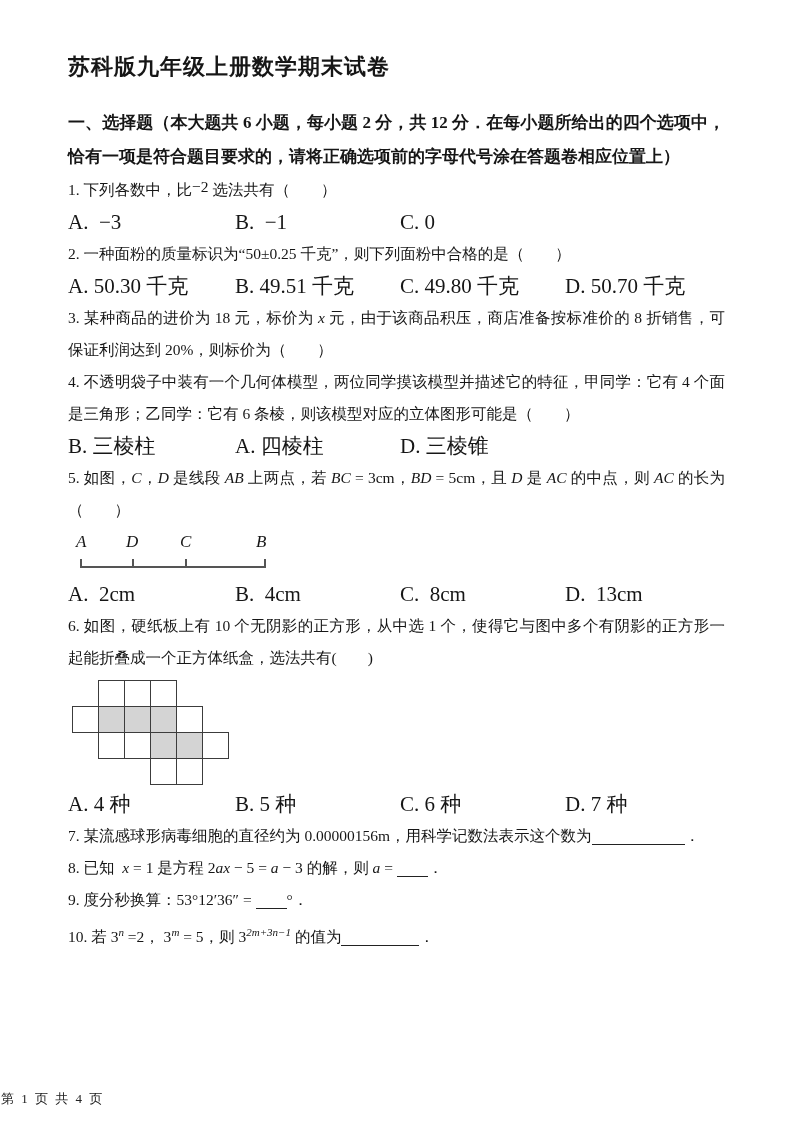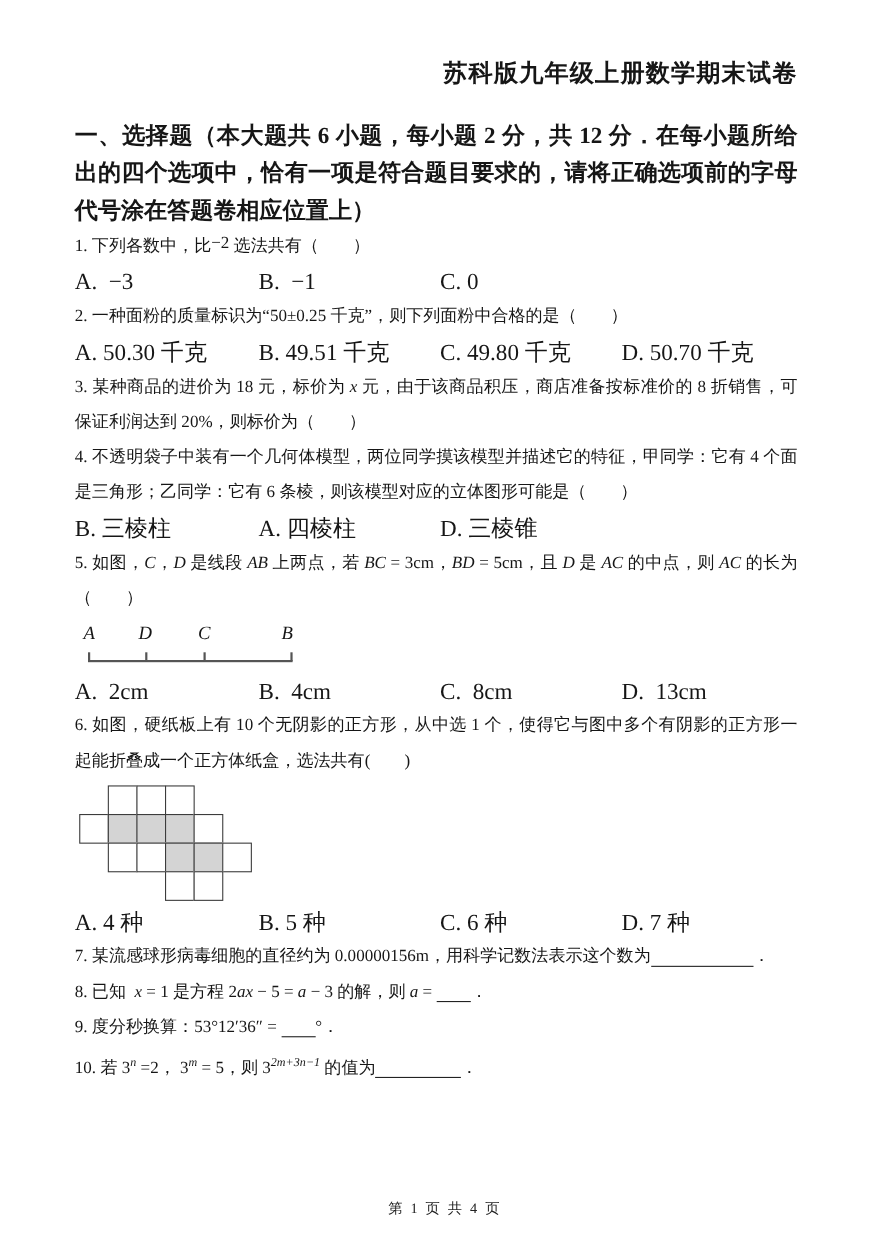--- a/index.html
+++ b/index.html
@@ -8,28 +8,28 @@
     position: relative;
     width: 793px; height: 1122px;
     background: #ffffff;
     color: #161616;
     font-family: "Liberation Serif", "DejaVu Serif", serif;
     padding: 0 68px;
     overflow: hidden;
   }
   .title {
     margin: 52px 0 0 0;
-    text-align: right;
+    text-align: left;
     font-size: 22px;
     font-weight: 700;
     letter-spacing: 1px;
   }
   .sec-heading {
     margin: 24px 0 0 0;
-    font-size: 21px;
+    font-size: 17px;
     font-weight: 700;
     line-height: 34px;
     text-align: justify;
   }
   .sec-heading.second { margin-top: 6px; }
   .stem {
     margin: 0;
     font-size: 15.5px;
     line-height: 32px;
     text-align: justify;
@@ -47,22 +47,21 @@
   .seg-u { border-bottom: 1px solid #222222; }
   
   .fig5 { position: relative; width: 230px; height: 46px; margin: 6px 0 0 4px; }
   .f5-label { position: absolute; top: 0; font-size: 17px; font-style: italic; }
   .f5-line { position: absolute; left: 8px; top: 34px; width: 186px; border-top: 2px solid #555555; }
   .f5-tick { position: absolute; top: 27px; height: 8px; border-left: 2px solid #555555; }
   
   .fig6 { position: relative; margin: 6px 0 2px 4px; }
   .net-cell { position: absolute; border: 1px solid #3c3c3c; background: #ffffff; }
   .footer {
-    position: absolute; left: 16px; right: 0; bottom: 14px;
-    text-align: center;
+    position: absolute; left: 1px; right: 0; bottom: 14px;
     font-size: 13px;
     letter-spacing: 2px;
     color: #222222;
   }
 </style>
 </head>
 <body>
 
 <div class="page">
 

